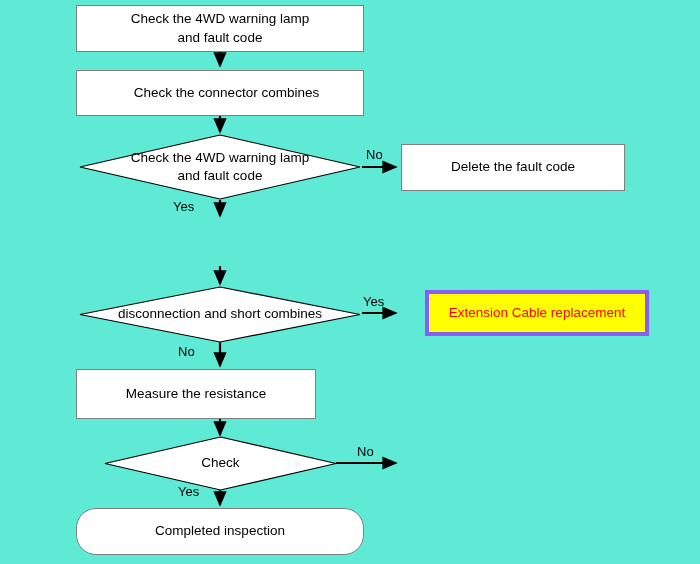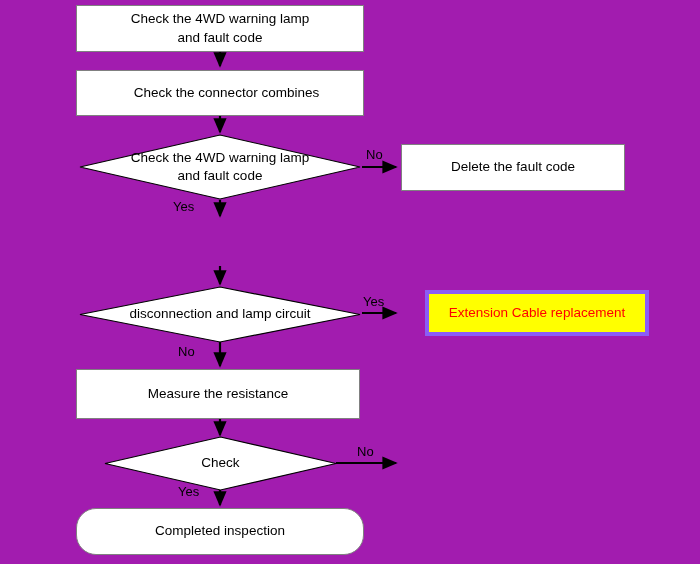--- a/index.html
+++ b/index.html
@@ -77,21 +77,21 @@
   .edge-label {
     position: absolute;
     font-size: 13px;
     color: #000000;
     white-space: nowrap;
   }
 </style>
 </head>
 <body>
 
-<div id="canvas" style="background: #a21caf; text-decoration: underline;">
+<div id="canvas" style="background: #5eead4; text-decoration: underline;">
 
   <svg id="wires" viewBox="0 0 700 564" xmlns="http://www.w3.org/2000/svg">
     <defs>
       <marker id="arrowhead" markerWidth="8" markerHeight="8" refX="6.2" refY="3" orient="auto" markerUnits="strokeWidth">
         <path d="M0,0 L7,3 L0,6 z" fill="#000000"></path>
       </marker>
     </defs>
     <g stroke="#000000" stroke-width="2.2" fill="none">
 
       <line x1="220" y1="52" x2="220" y2="66" marker-end="url(#arrowhead)"></line>
@@ -146,31 +146,31 @@
       <span>Delete the fault code</span>
     </div>
   </div>
 
 
   <div class="decision" style="left:80px; top:287px; width:280px; height:55px;">
     <svg width="280" height="55" viewBox="0 0 280 55" xmlns="http://www.w3.org/2000/svg">
       <polygon points="140,0 280,27.5 140,55 0,27.5" fill="#ffffff" stroke="#000000" stroke-width="1.1"></polygon>
     </svg>
     <div class="dtext">
-      <span>disconnection and lamp circuit</span>
+      <span>disconnection and short combines</span>
     </div>
   </div>
 
   <div class="node term" style="left: 401px; top: 290px; width: 224px; height: 46px; --hl: #ffff00; --hlfg: #ff0000;">
     <div class="inner">
       <span>Extension Cable replacement</span>
     </div>
   </div>
 
-  <div class="node proc" style="left: 76px; top: 369px; width: 284px; height: 50px; border-color: rgb(128, 128, 128); background: rgb(255, 255, 255);">
+  <div class="node proc" style="left: 76px; top: 369px; width: 240px; height: 50px; border-color: rgb(128, 128, 128); background: rgb(255, 255, 255);">
     <div class="inner">
       <span>Measure the resistance</span>
     </div>
   </div>
 
   <div class="decision" style="left:105px; top:437px; width:231px; height:53px;">
     <svg width="231" height="53" viewBox="0 0 231 53" xmlns="http://www.w3.org/2000/svg">
       <polygon points="115.5,0 231,26.5 115.5,53 0,26.5" fill="#ffffff" stroke="#000000" stroke-width="1.1"></polygon>
     </svg>
     <div class="dtext">

